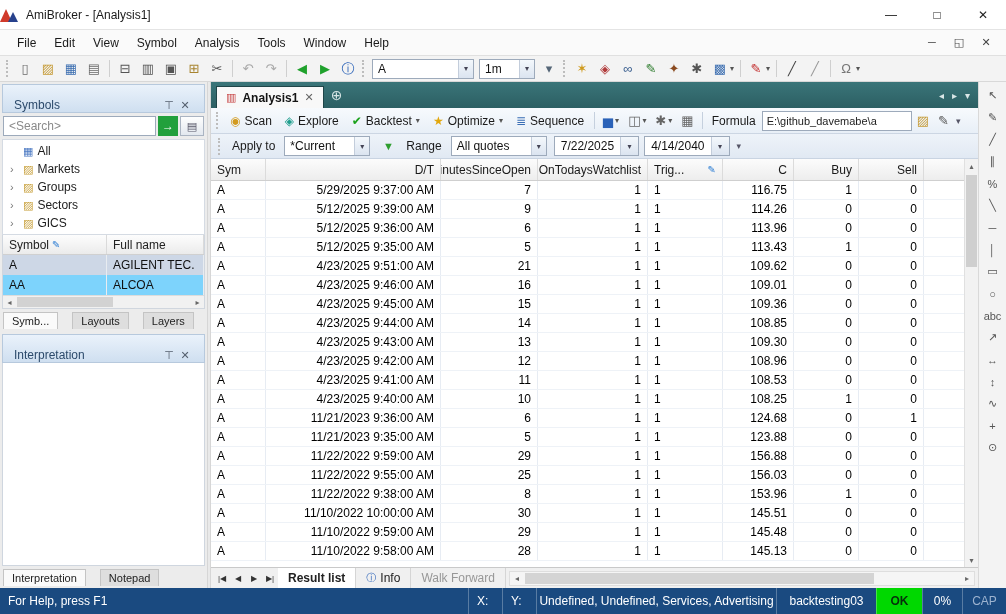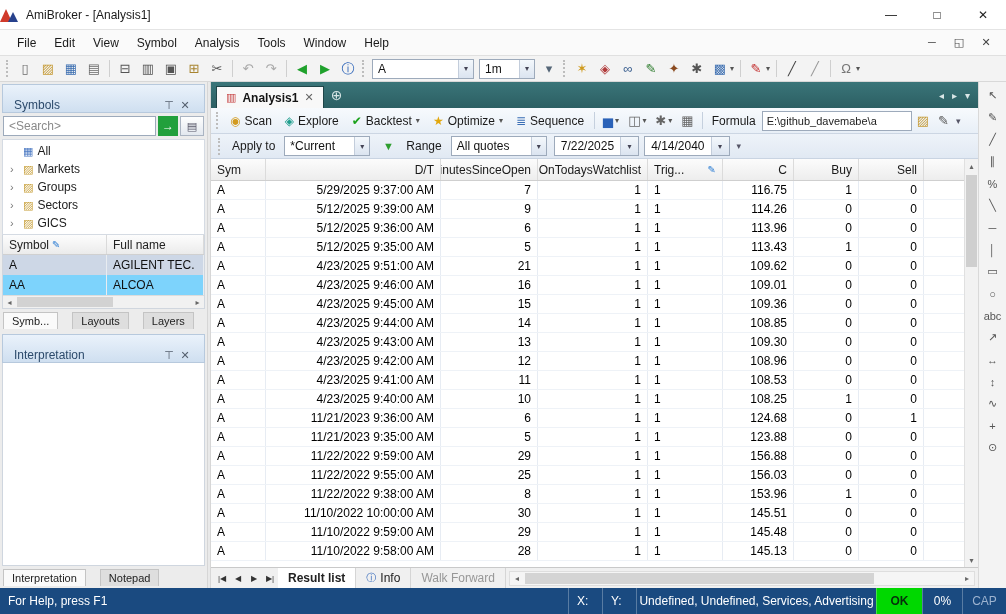--- a/index.html
+++ b/index.html
@@ -716,16 +716,17 @@
       <div class="rt-icon">⊙</div>
     </div>
 
 </div>
 
 <div class="statusbar">
   <div class="sb-seg sb-help">For Help, press F1</div>
   <div class="sb-seg sb-x">X:</div>
   <div class="sb-seg sb-y">Y:</div>
   <div class="sb-seg sb-info">Undefined, Undefined, Services, Advertising</div>
+  <div class="sb-seg sb-db">backtesting03</div>
   <div class="sb-seg sb-ok">OK</div>
   <div class="sb-seg sb-prog">0%</div>
   <div class="sb-seg sb-cap">CAP</div>
 </div>
 
 </body></html>

